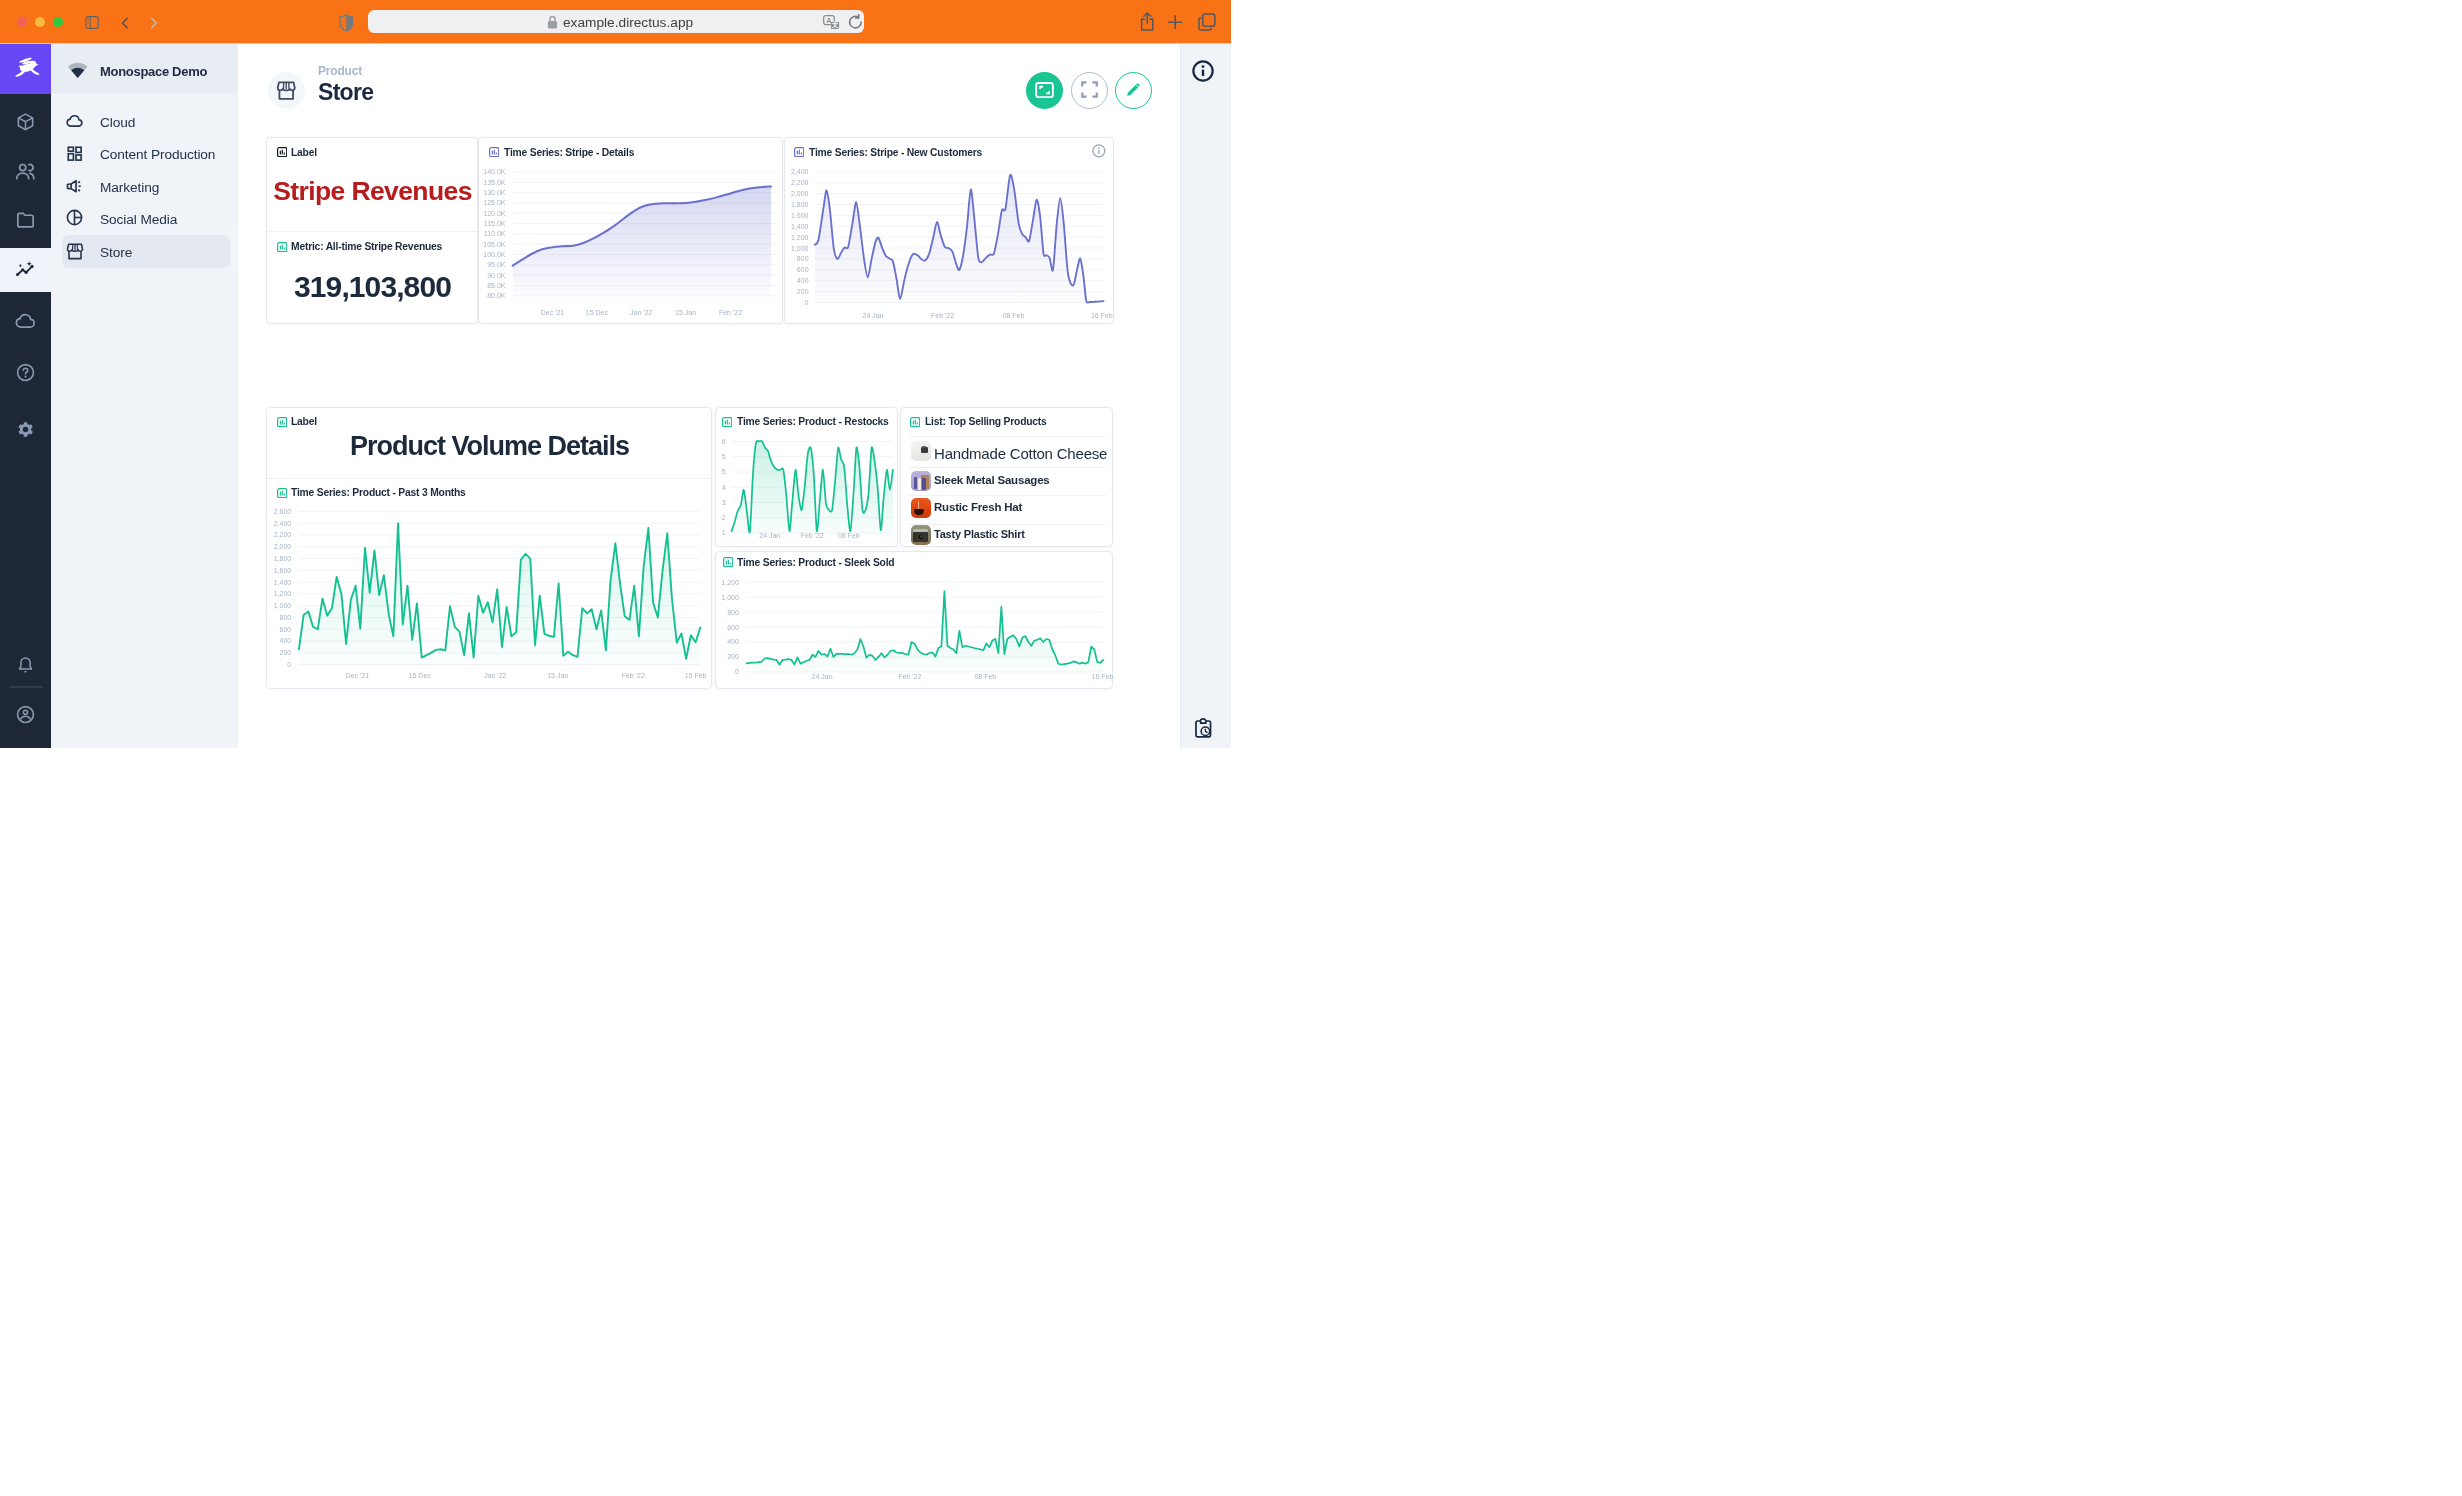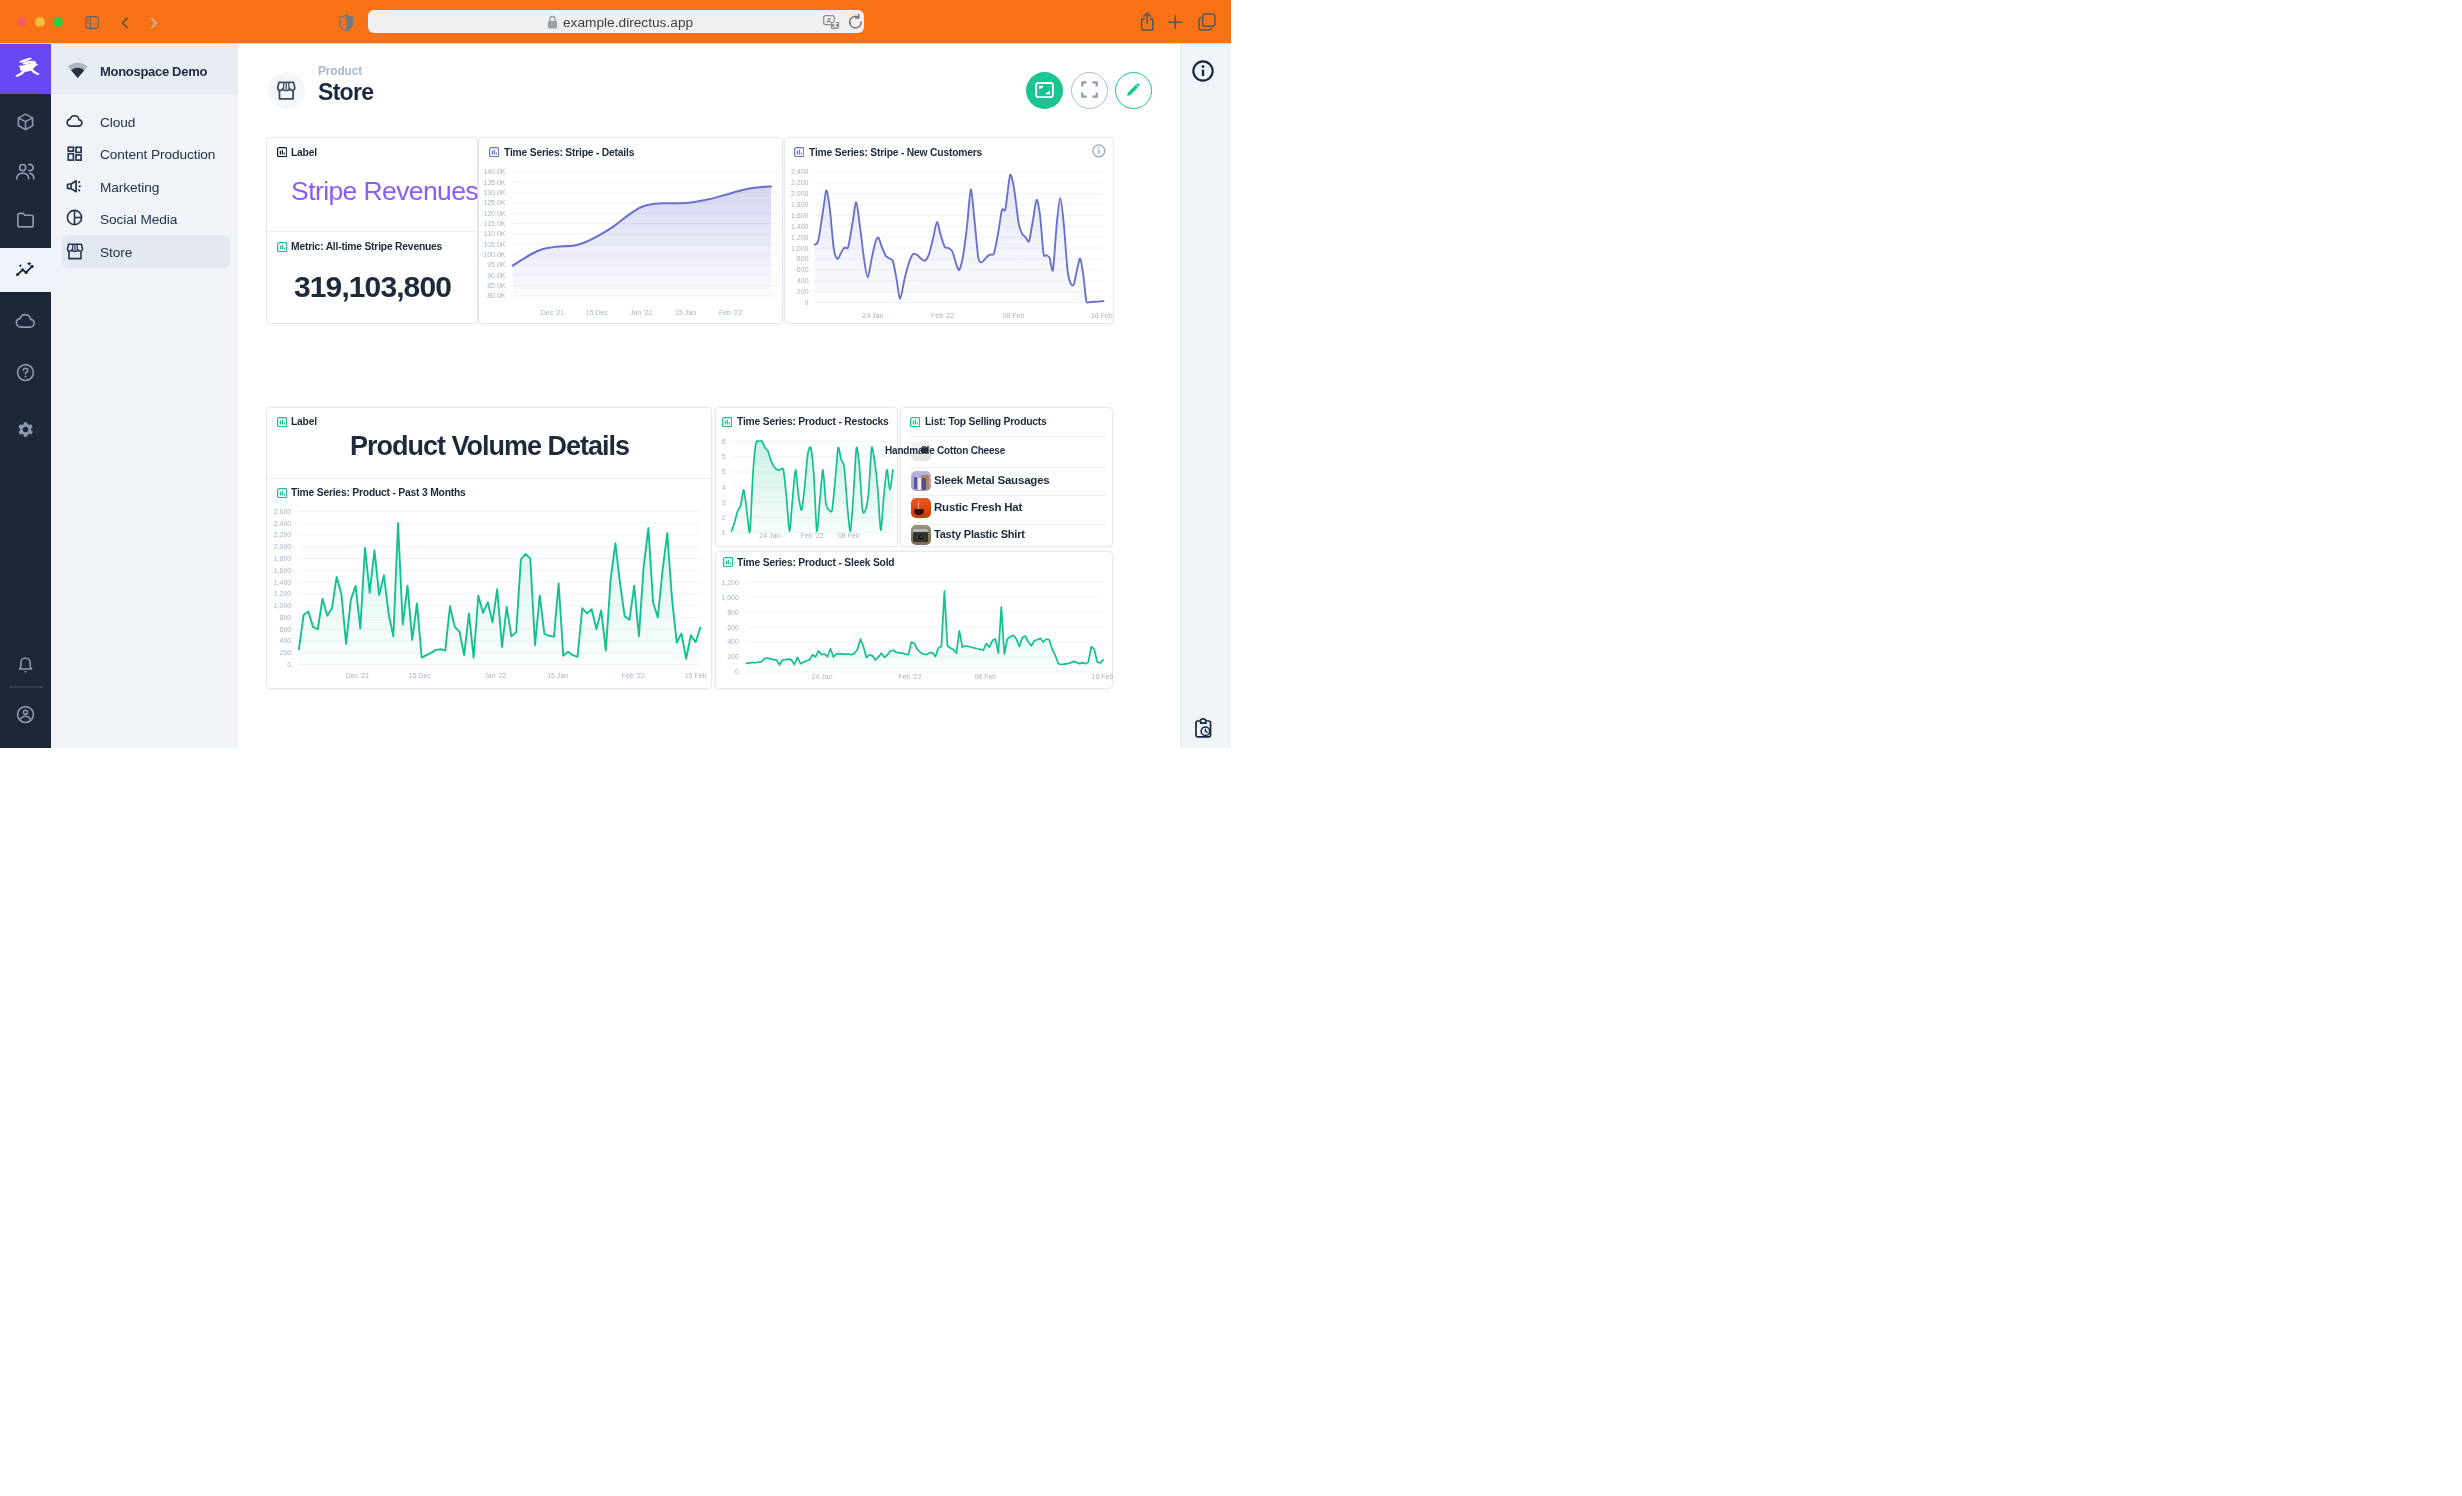--- a/index.html
+++ b/index.html
@@ -205,21 +205,21 @@
 <div class="panel" style="left:900px;top:407px;width:213px;height:140px"></div>
 <div class="panel" style="left:715px;top:551px;width:398px;height:138px"></div>
 <svg class="pic" style="left:277px;top:147px" width="10.3" height="10.3" viewBox="0 0 24 24">
 <rect x="1.4" y="1.4" width="21.2" height="21.2" rx="3.6" fill="none" stroke="#111820" stroke-width="2.8"></rect>
 <line x1="7.8" y1="9" x2="7.8" y2="17.5" stroke="#111820" stroke-width="2.8"></line>
 <line x1="12.4" y1="6.5" x2="12.4" y2="17.5" stroke="#111820" stroke-width="2.8"></line>
 <line x1="17" y1="13" x2="17" y2="17.5" stroke="#111820" stroke-width="2.8"></line>
 </svg>
 <div class="ph" style="left:291px;top:147px">Label</div>
 <div class="abs" style="left:267px;top:231px;width:210px;height:0.9px;background:#eef1f4"></div>
-<div class="abs" style="left:267px;top:176px;width:211px;height:39px;text-align:right;font-size:26.5px;font-weight:400;color:#8b5cf6;letter-spacing:-0.6px">Stripe Revenues</div>
+<div class="abs" style="left:267px;top:176px;width:211px;height:39px;text-align:center;font-size:26.5px;font-weight:700;color:#b91c1c;letter-spacing:-0.6px">Stripe Revenues</div>
 <svg class="pic" style="left:277px;top:242px" width="10.3" height="10.3" viewBox="0 0 24 24">
 <rect x="1.4" y="1.4" width="21.2" height="21.2" rx="3.6" fill="none" stroke="#12c18f" stroke-width="2.8"></rect>
 <line x1="7.8" y1="9" x2="7.8" y2="17.5" stroke="#12c18f" stroke-width="2.8"></line>
 <line x1="12.4" y1="6.5" x2="12.4" y2="17.5" stroke="#12c18f" stroke-width="2.8"></line>
 <line x1="17" y1="13" x2="17" y2="17.5" stroke="#12c18f" stroke-width="2.8"></line>
 </svg>
 <div class="ph" style="left:291px;top:241px">Metric: All-time Stripe Revenues</div>
 <div class="abs" style="left:267px;top:270px;width:211px;height:44px;text-align:center;font-size:30px;font-weight:800;color:#1d2a3c;letter-spacing:-0.9px">319,103,800</div>
 <svg class="pic" style="left:489px;top:147px" width="10.3" height="10.3" viewBox="0 0 24 24">
 <rect x="1.4" y="1.4" width="21.2" height="21.2" rx="3.6" fill="none" stroke="#6a70ce" stroke-width="2.8"></rect>
@@ -427,21 +427,21 @@
 <rect x="1.4" y="1.4" width="21.2" height="21.2" rx="3.6" fill="none" stroke="#12c18f" stroke-width="2.8"></rect>
 <line x1="7.8" y1="9" x2="7.8" y2="17.5" stroke="#12c18f" stroke-width="2.8"></line>
 <line x1="12.4" y1="6.5" x2="12.4" y2="17.5" stroke="#12c18f" stroke-width="2.8"></line>
 <line x1="17" y1="13" x2="17" y2="17.5" stroke="#12c18f" stroke-width="2.8"></line>
 </svg>
 <div class="ph" style="left:925px;top:416px">List: Top Selling Products</div>
 <div class="abs" style="left:908px;top:436px;width:198px;height:0.9px;background:#eef1f4"></div>
 <div class="abs" style="left:911px;top:441px;width:20px;height:20px;border-radius:5.1px;background:linear-gradient(160deg,#f6f6f4 0%,#eceae6 55%,#e3e1dc 100%)"></div>
 <div class="abs" style="left:921px;top:447px;width:6.8px;height:5.6px;background:#3a3a3c;border-radius:1.3px"></div>
 <div class="abs" style="left:922px;top:446px;width:4.3px;height:1.7px;background:#55555a;border-radius:0.9px"></div>
-<div class="abs" style="left:885px;top:445px;font-size:10px;font-weight:700;color:#1d2a3c;letter-spacing:-0.2px">Handmade Cotton Cheese</div>
+<div class="abs" style="left:934px;top:445px;font-size:15px;font-weight:400;color:#1d2a3c;letter-spacing:-0.2px">Handmade Cotton Cheese</div>
 <div class="abs" style="left:908px;top:467px;width:198px;height:0.9px;background:#eef1f4"></div>
 <div class="abs" style="left:911px;top:471px;width:20px;height:20px;border-radius:5.1px;background:linear-gradient(180deg,#b9b2de 0%,#a49ad0 100%)"></div>
 <div class="abs" style="left:921px;top:475px;width:7.7px;height:13.7px;background:#b08356;border-radius:0.9px"></div>
 <div class="abs" style="left:914px;top:477px;width:3.4px;height:12.4px;background:#5c5694;border-radius:0.9px"></div>
 <div class="abs" style="left:918px;top:478px;width:3px;height:12px;background:#f0ede6;border-radius:0.9px"></div>
 <div class="abs" style="left:922px;top:478px;width:3.8px;height:12px;background:#534d8e;border-radius:0.9px"></div>
 <div class="abs" style="left:934px;top:474px;font-size:11.5px;font-weight:700;color:#1d2a3c;letter-spacing:-0.2px">Sleek Metal Sausages</div>
 <div class="abs" style="left:908px;top:495px;width:198px;height:0.9px;background:#eef1f4"></div>
 <div class="abs" style="left:911px;top:498px;width:20px;height:20px;border-radius:5.1px;background:linear-gradient(180deg,#ec5a1f 0%,#d84310 60%,#cf3a0c 100%)"></div>
 <div class="abs" style="left:914px;top:509px;width:10.3px;height:6.4px;background:#2a1208;border-radius:1.7px 1.7px 4.3px 4.3px"></div>

